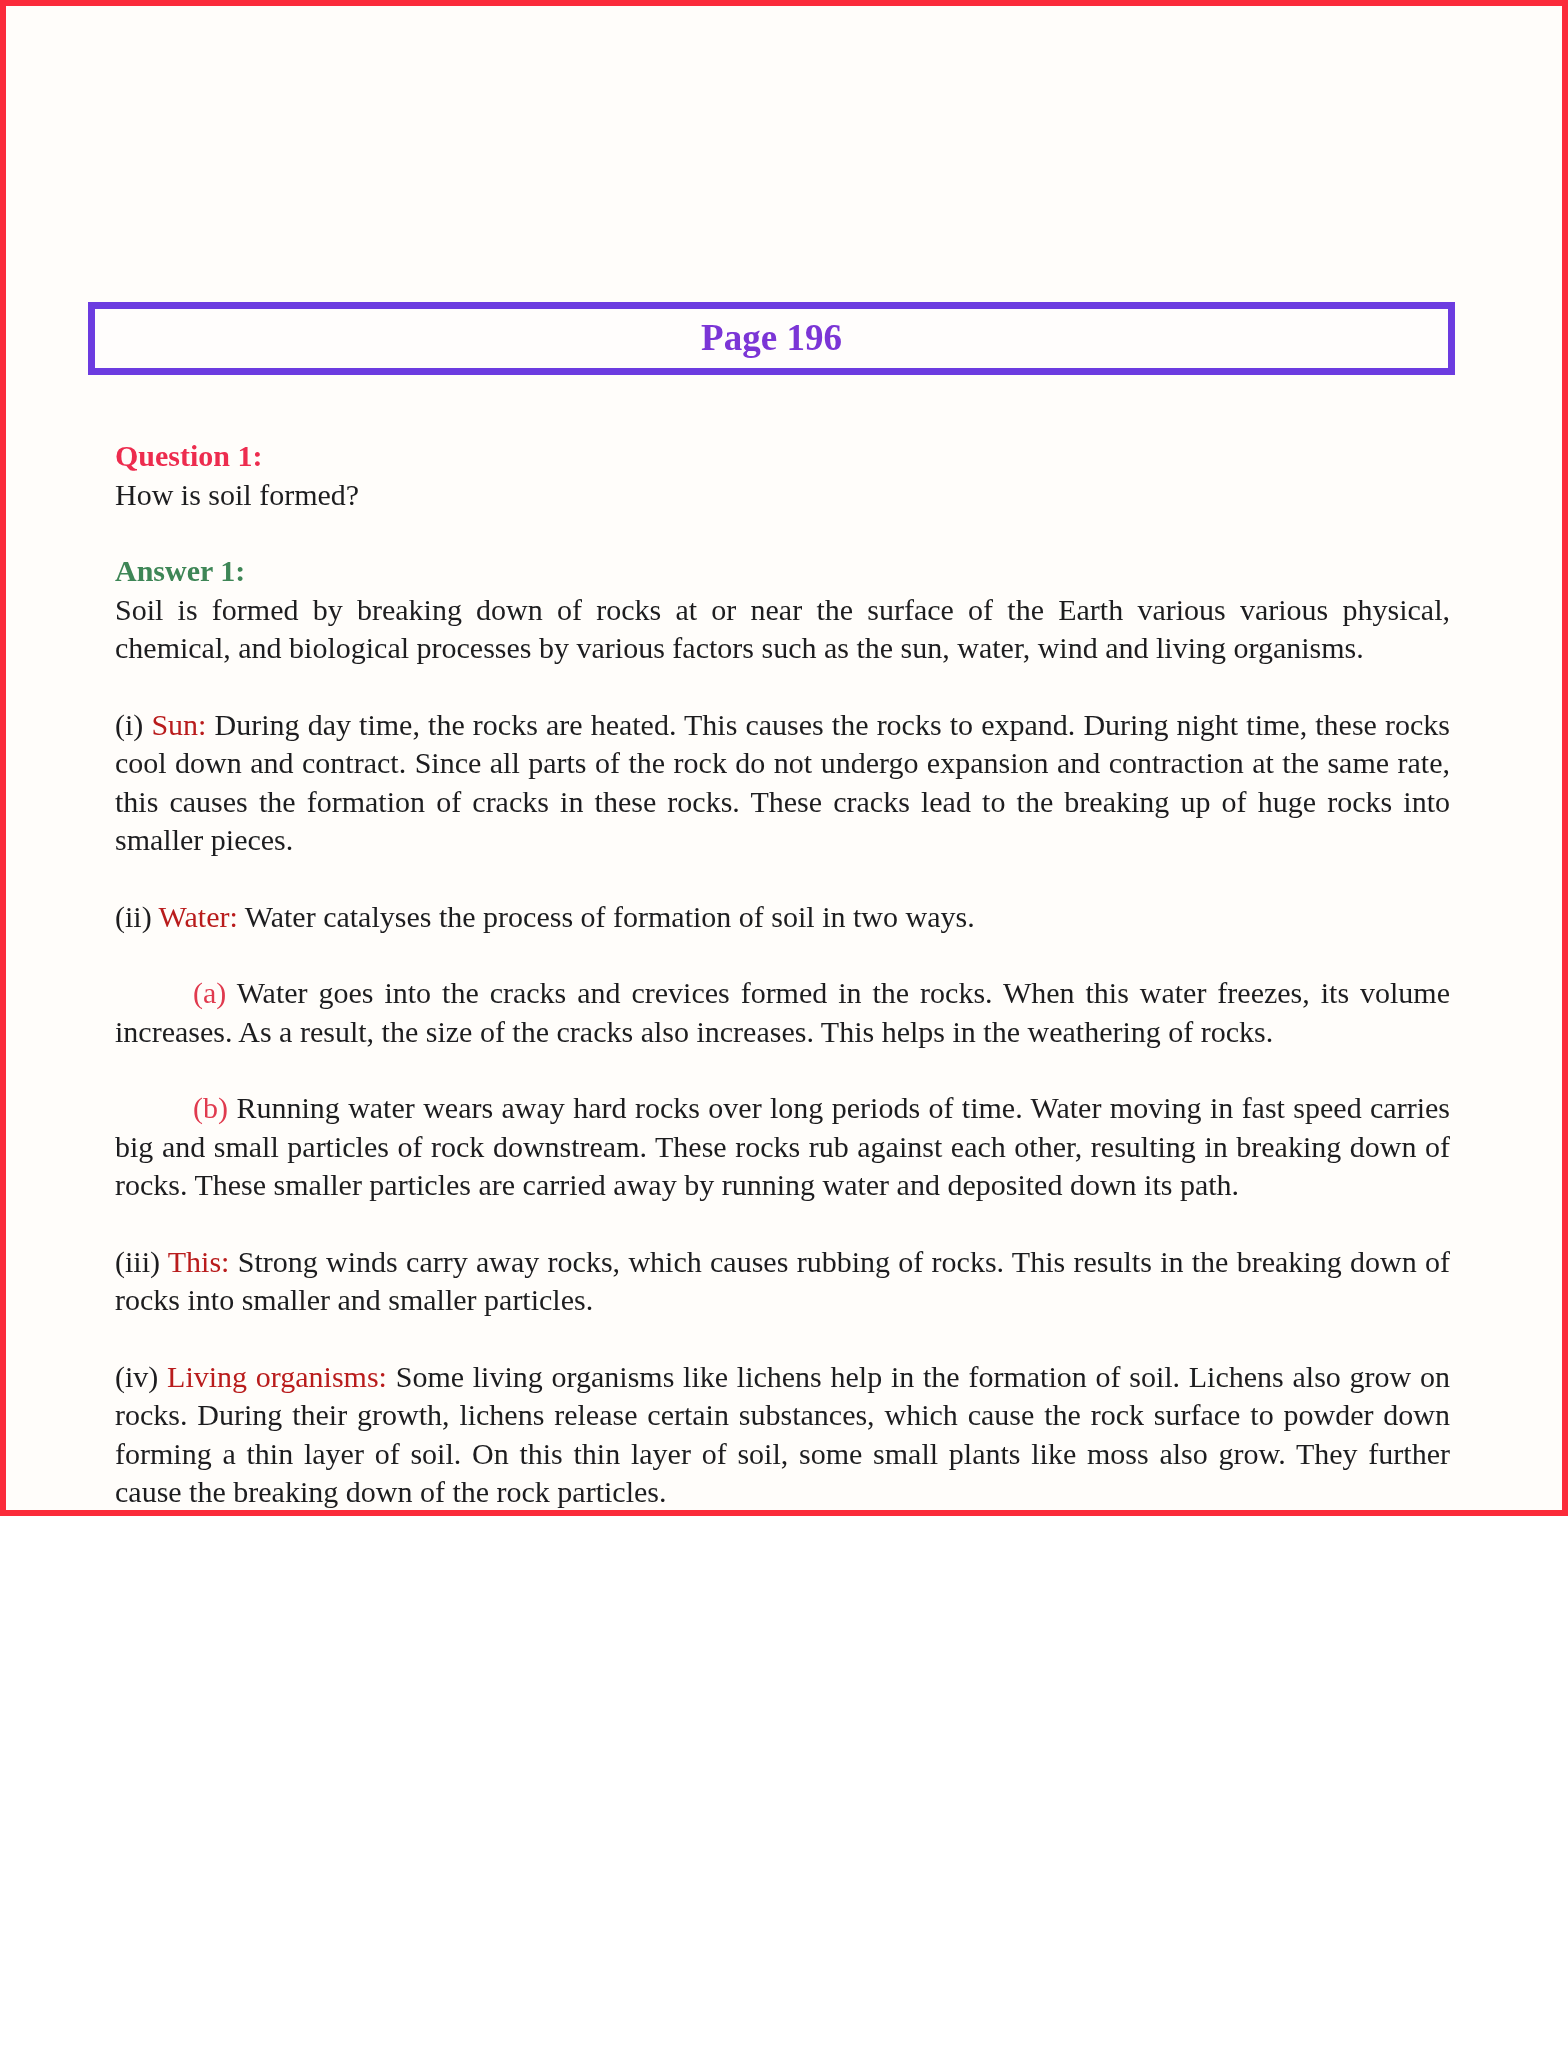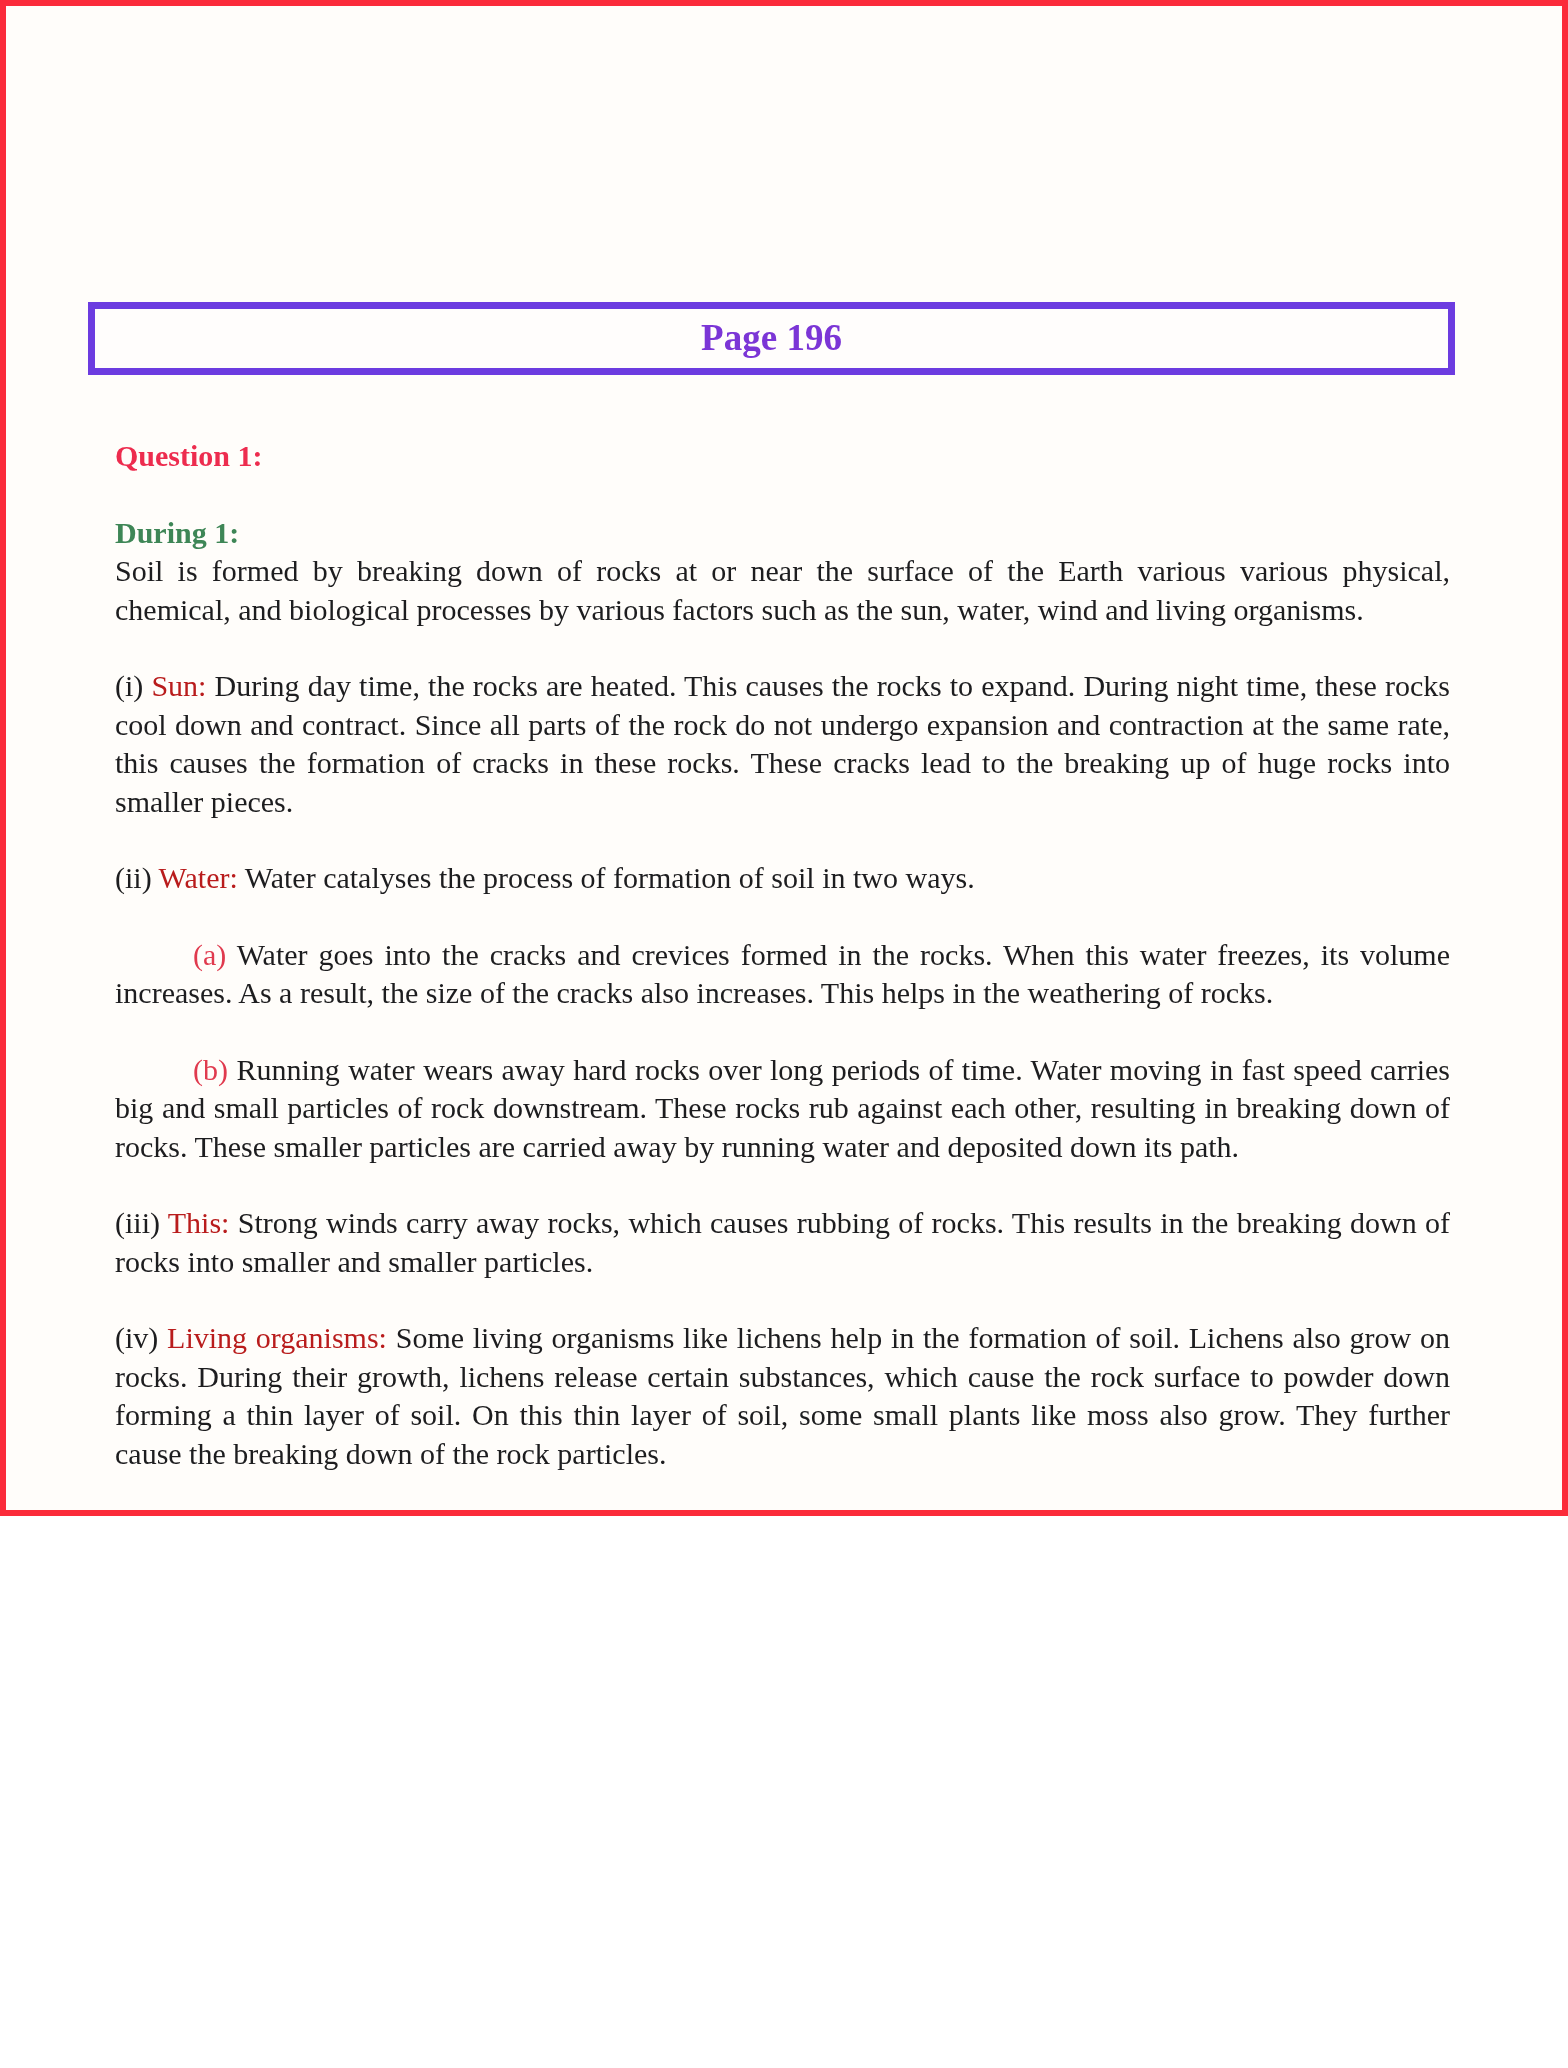--- a/index.html
+++ b/index.html
@@ -70,22 +70,23 @@
 <div class="page">
 
   <div class="header-box">
     <span class="header-title">Page 196</span>
   </div>
 
   <div class="content">
 
     <p class="label-red">Question 1:</p>
 
+    <p>How is soil formed?</p>
 
-    <p class="label-green gap">During 1:</p>
+    <p class="label-green gap">Answer 1:</p>
 
     <p class="just">Soil is formed by breaking down of rocks at or near the surface of the Earth various various physical, chemical, and biological processes by various factors such as the sun, water, wind and living organisms.</p>
 
     <p class="just gap"><span>(i) </span><span class="term">Sun:</span><span> During day time, the rocks are heated. This causes the rocks to expand. During night time, these rocks cool down and contract. Since all parts of the rock do not undergo expansion and contraction at the same rate, this causes the formation of cracks in these rocks. These cracks lead to the breaking up of huge rocks into smaller pieces.</span></p>
 
     <p class="just gap"><span>(ii) </span><span class="term">Water:</span><span> Water catalyses the process of formation of soil in two ways.</span></p>
 
     <p class="just gap indent"><span class="sublabel">(a)</span><span> Water goes into the cracks and crevices formed in the rocks. When this water freezes, its volume increases. As a result, the size of the cracks also increases. This helps in the weathering of rocks.</span></p>
 
     <p class="just gap indent"><span class="sublabel">(b)</span><span> Running water wears away hard rocks over long periods of time. Water moving in fast speed carries big and small particles of rock downstream. These rocks rub against each other, resulting in breaking down of rocks. These smaller particles are carried away by running water and deposited down its path.</span></p>

